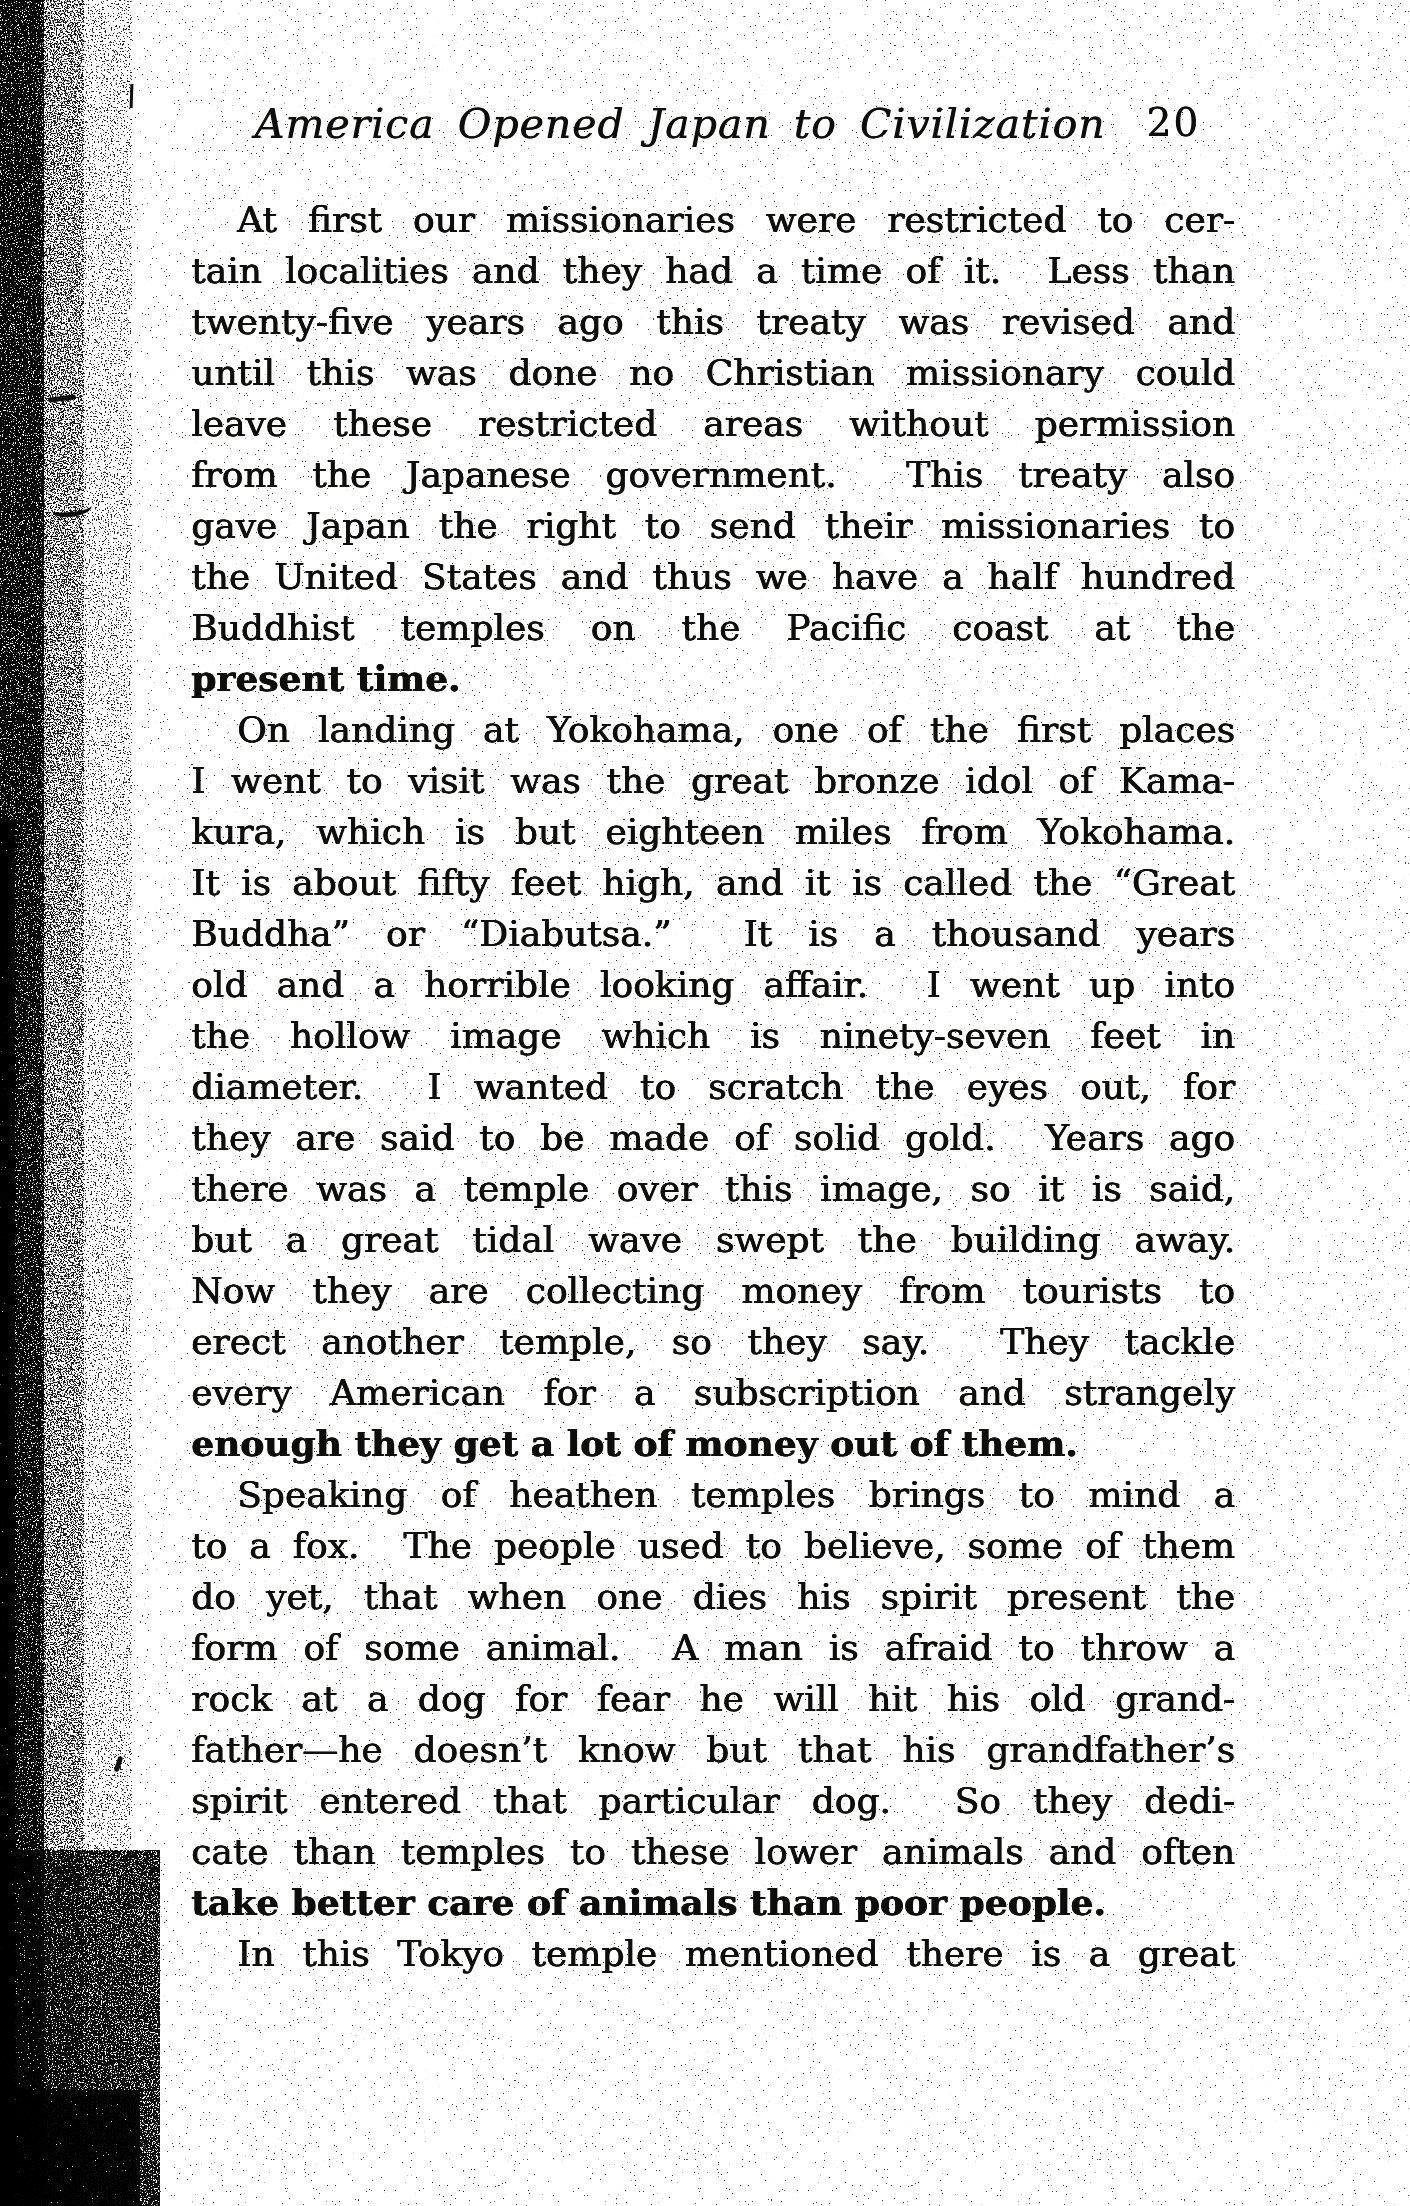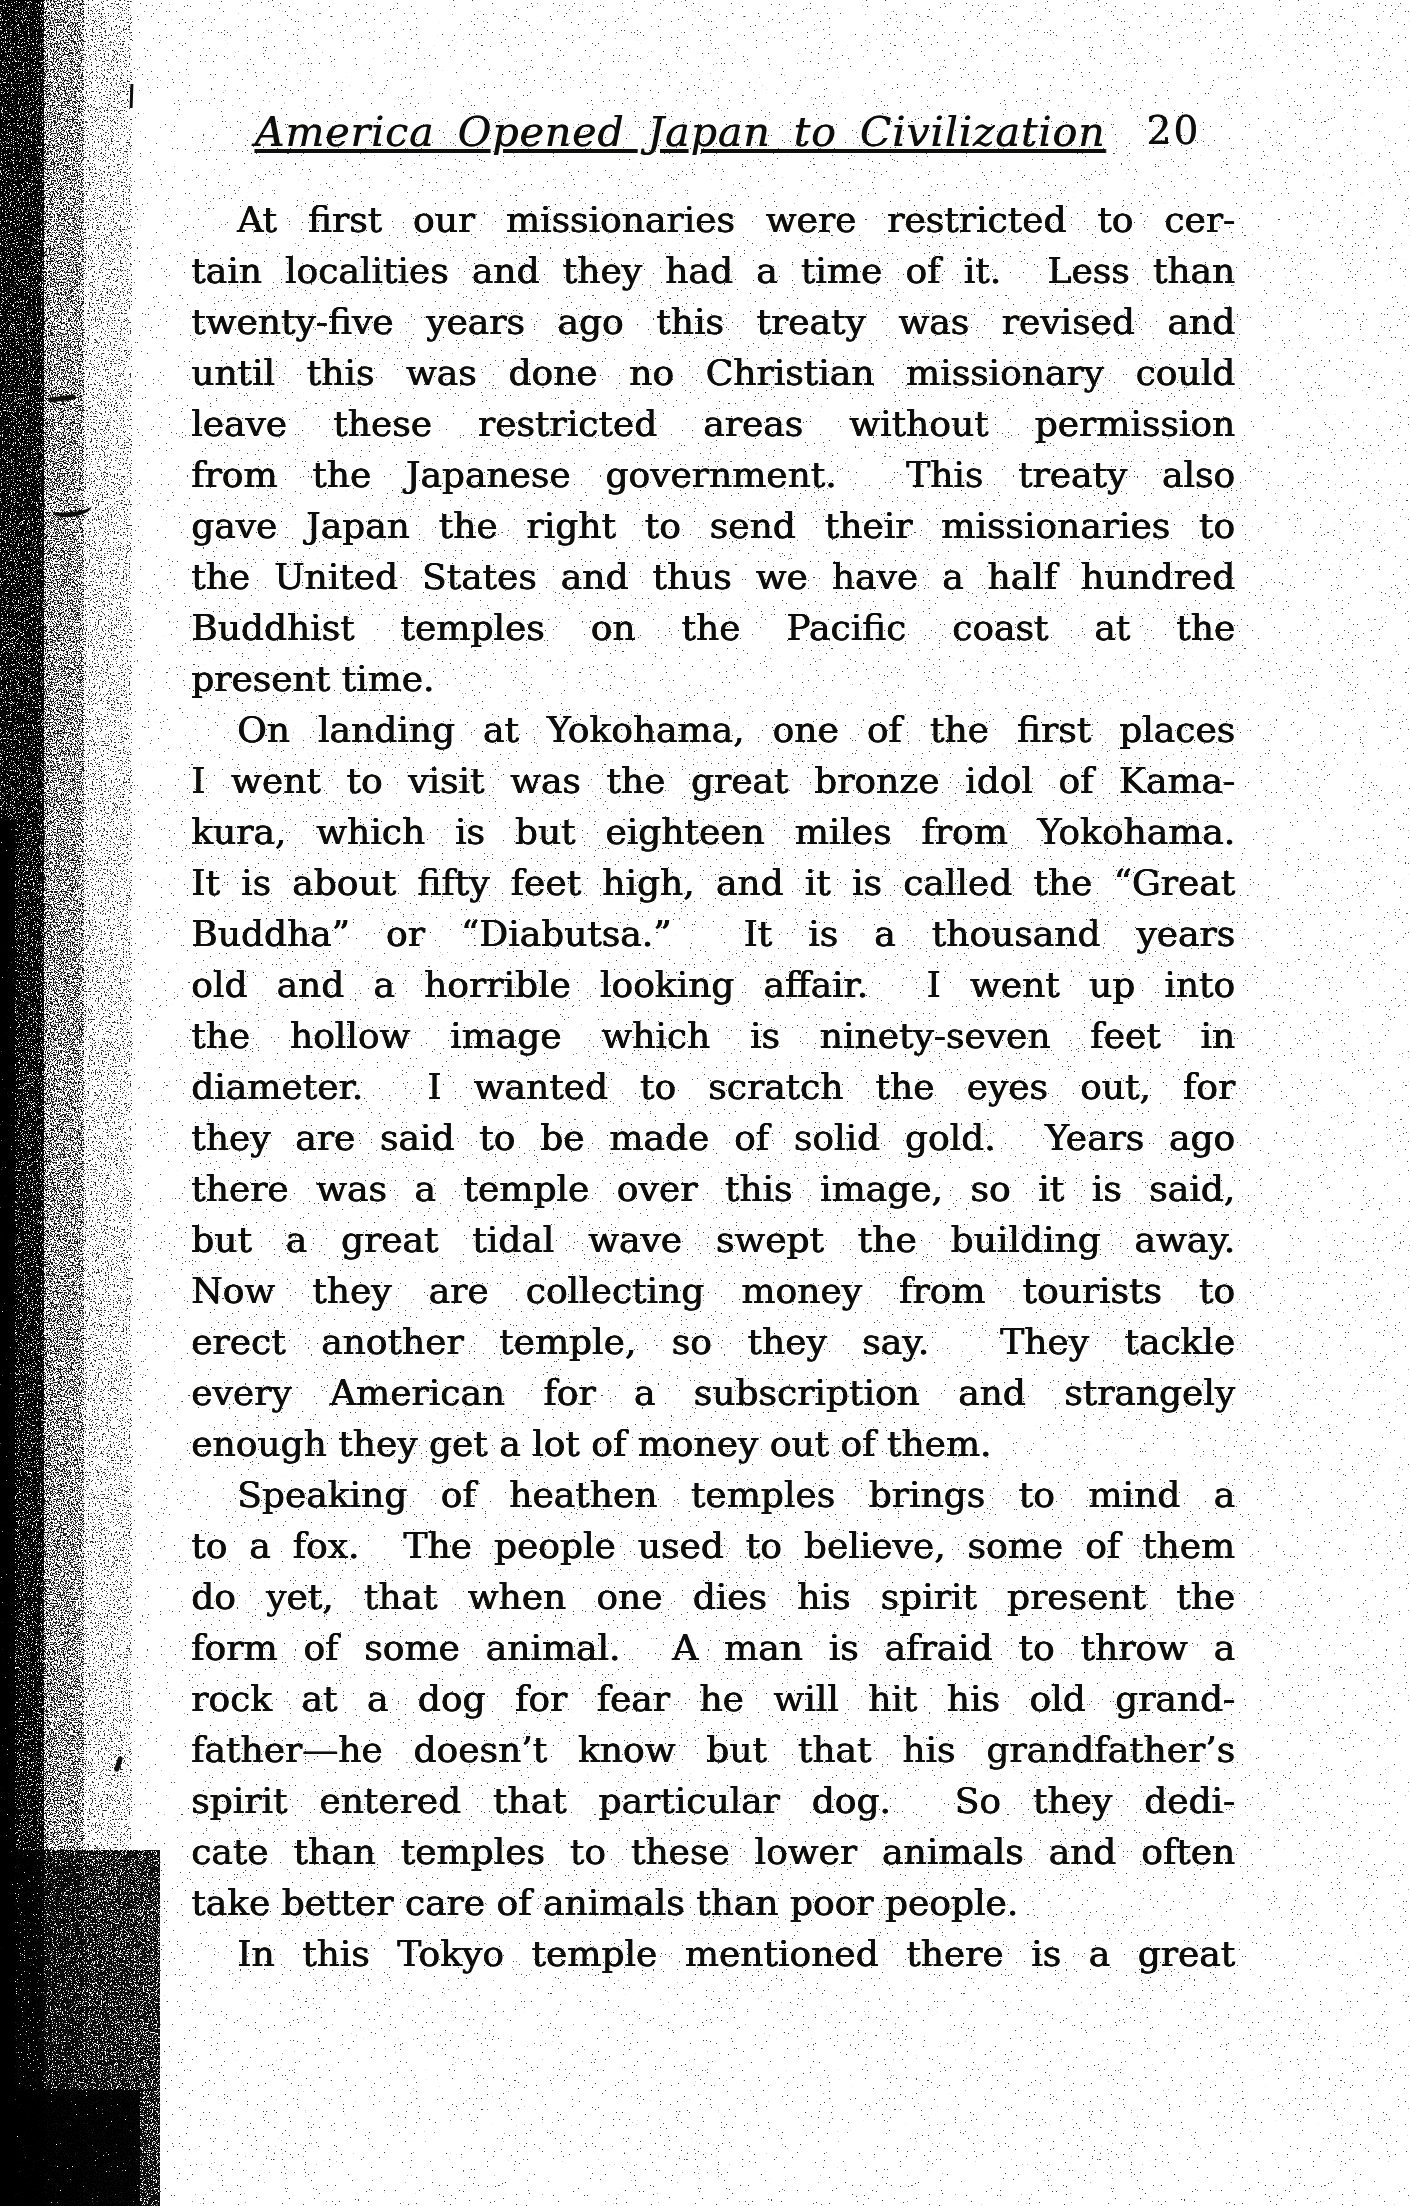--- a/index.html
+++ b/index.html
@@ -18,24 +18,23 @@
     color:var(--ink);
   }
   .noise{
     position:absolute;
     left:0;top:0;
     width:1410px;height:2206px;
     pointer-events:none;
   }
   .running-head{
     position:absolute;
-    left:158px;top:108px;
+    left:158px;top:100px;
     width:1044px;
     height:56px;
-    text-decoration:underline;
   }
   .head-title{
     display:block;
     text-align:center;
     font-style:italic;
     font-size:41px;
     letter-spacing:1px;
     word-spacing:9px;
     text-shadow:0.6px 0 0 var(--ink);
   }
@@ -56,21 +55,21 @@
   .line{
     font-size:36px;
     line-height:51px;
     white-space:pre-wrap;
     text-align:justify;
     text-align-last:justify;
     text-justify:inter-word;
     text-shadow:0.7px 0 0 var(--ink), 0 0.4px 0 var(--ink);
   }
   .line.first{text-indent:46px;}
-  .line.lastline{text-align-last:left;}
+  .line.lastline{text-align-last:left;font-weight:bold;}
   .mark{position:absolute;background:var(--ink);pointer-events:none;}
   .mark-tick{left:130px;top:84px;width:3px;height:24px;transform:rotate(2deg);}
   .mark-dash{left:48px;top:396px;width:28px;height:5px;border-radius:3px;transform:rotate(-7deg);}
   .mark-squiggle{
     left:52px;top:500px;width:40px;height:12px;background:transparent;
     border-bottom:5px solid var(--ink);border-radius:0 0 60% 40%;transform:rotate(-4deg);
   }
   .mark-comma{left:116px;top:1756px;width:5px;height:16px;border-radius:3px;transform:rotate(18deg);}
 </style>
 </head>

